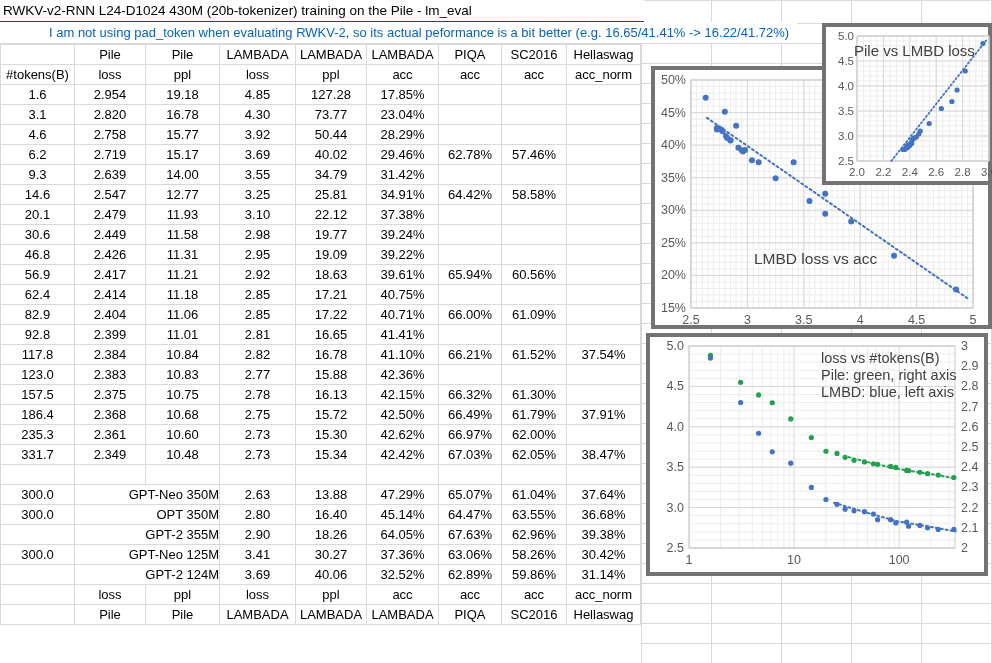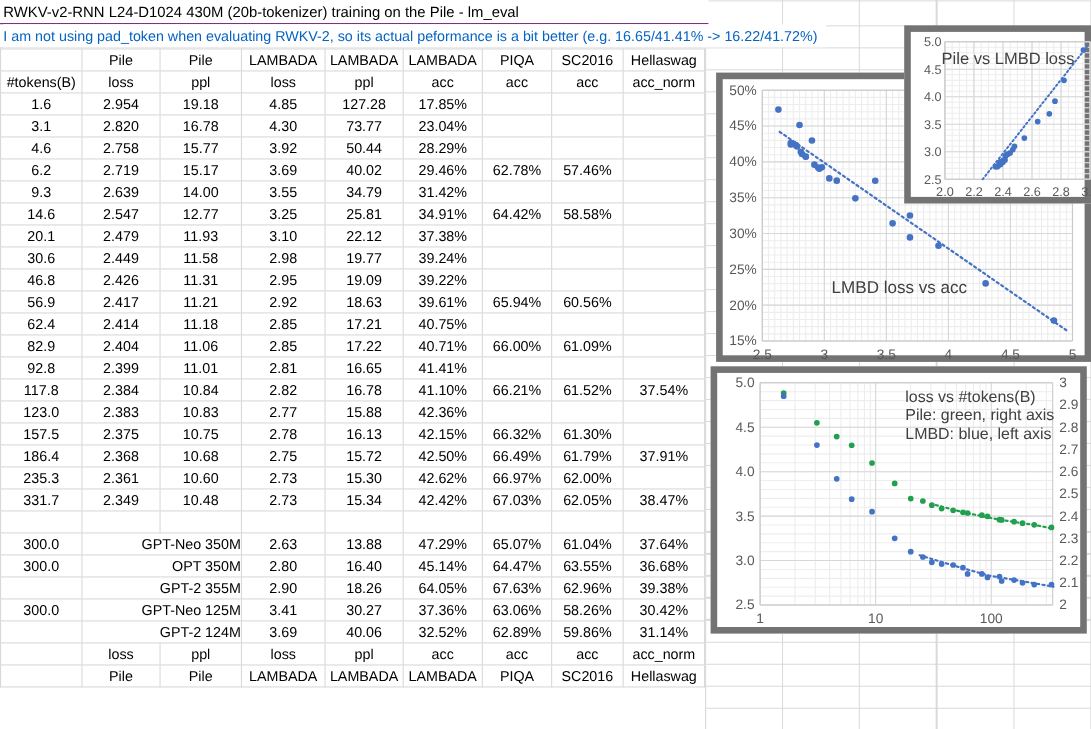--- a/index.html
+++ b/index.html
@@ -9,27 +9,27 @@
           border-left:1px solid #d9d9d9;
           background:
             repeating-linear-gradient(90deg,transparent 0 69px,#d9d9d9 69px 70px),
             repeating-linear-gradient(180deg,transparent 0 19px,#d9d9d9 19px 20px);
           background-position:0 4px;}
   .titlerow{position:absolute;left:0;top:0;width:641px;height:21px;line-height:21px;
             background:#fff;border-bottom:7px solid #701a75;padding-left:3px;white-space:nowrap;z-index:2;
             font-size:13.5px;}
   .noterow{position:absolute;left:0;top:22px;width:641px;height:21px;line-height:21px;
            background:#fff;border-bottom:1px solid #d9d9d9;padding-left:3px;white-space:nowrap;z-index:2;}
-  .noterow span{display:inline-block;background:#fff;padding-right:8px;color:#0563C1;}
+  .noterow span{display:inline-block;background:#fff;padding-right:8px;color:#0563C1;margin-left:46px;}
   .tablewrap{position:absolute;left:0;top:44px;z-index:2;}
   table.grid{border-collapse:collapse;table-layout:fixed;background:#fff;}
   table.grid td{border:1px solid #d9d9d9;height:19px;padding:0;text-align:center;
                 font-size:13px;white-space:nowrap;overflow:visible;}
   table.grid td.lname{text-align:right;padding-left:4px;}
-  .chart{position:absolute;background:#fff;border:6px solid #737373;box-sizing:border-box;}
+  .chart{position:absolute;background:#fff;border:4px solid #737373;box-sizing:border-box;}
   #chart1{left:822px;top:23px;width:170px;height:162px;z-index:5;}
   #chart2{left:651px;top:66px;width:341px;height:263px;z-index:4;text-decoration:underline;}
   #chart3{left:646px;top:333px;width:342px;height:243px;z-index:4;}
   .chart svg{display:block;}
 </style>
 </head>
 <body>
 
 <div class="sheet">
   <div class="gridbg"></div>

